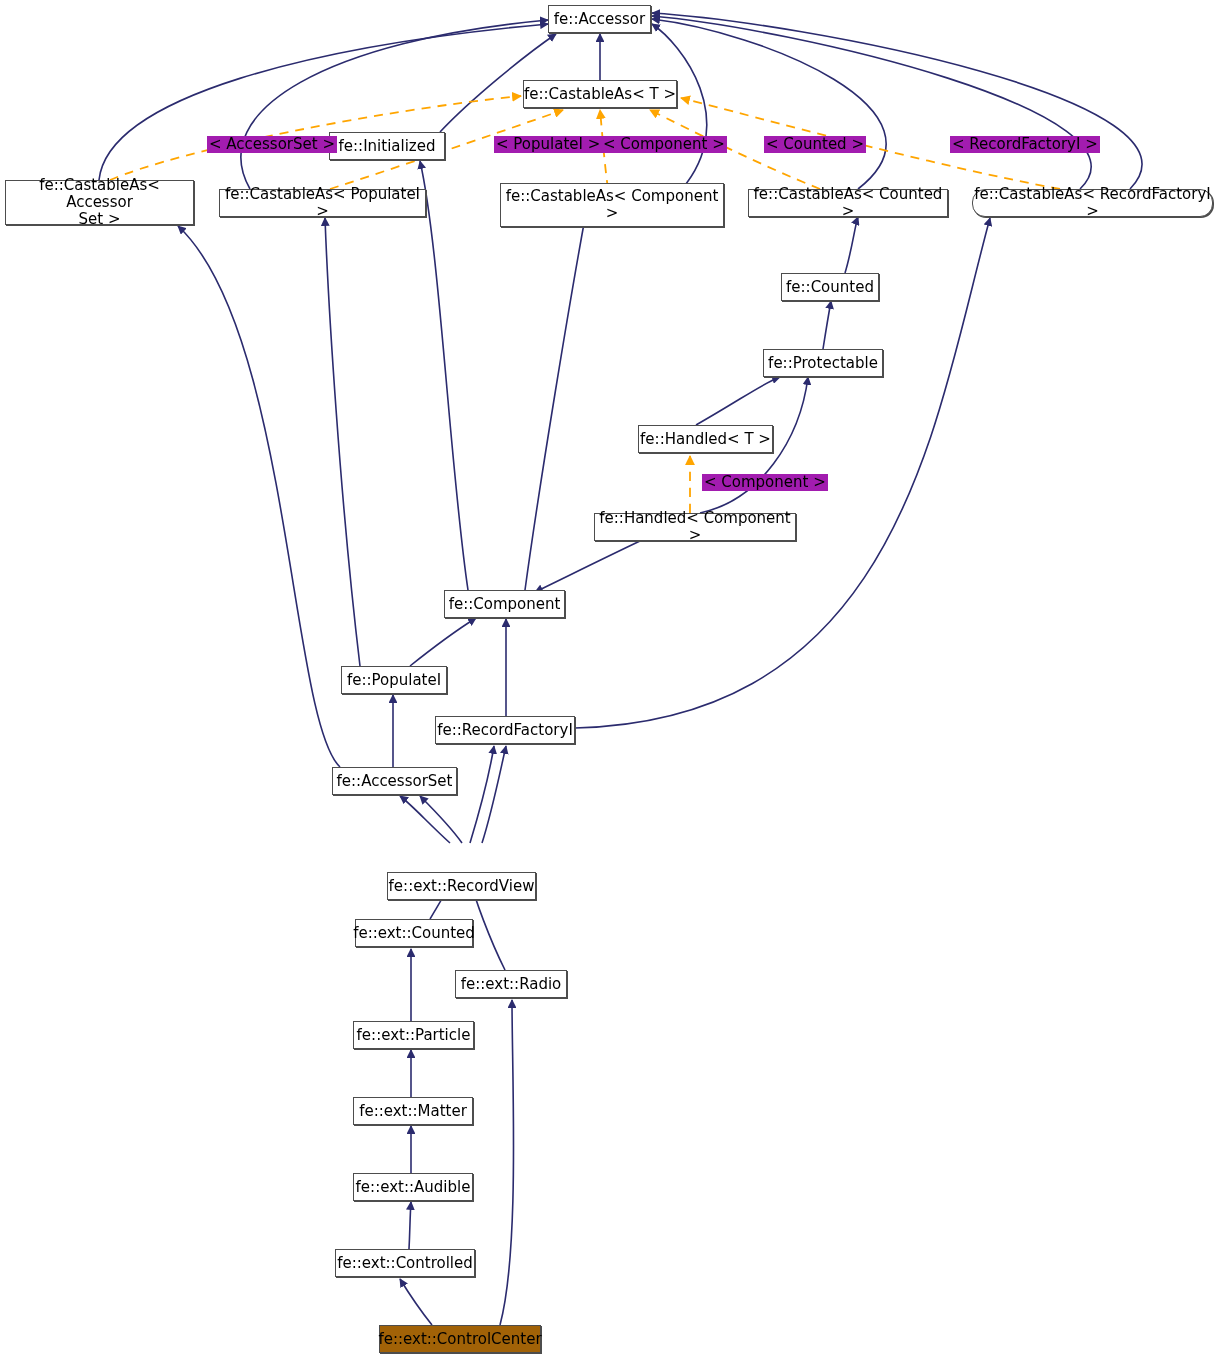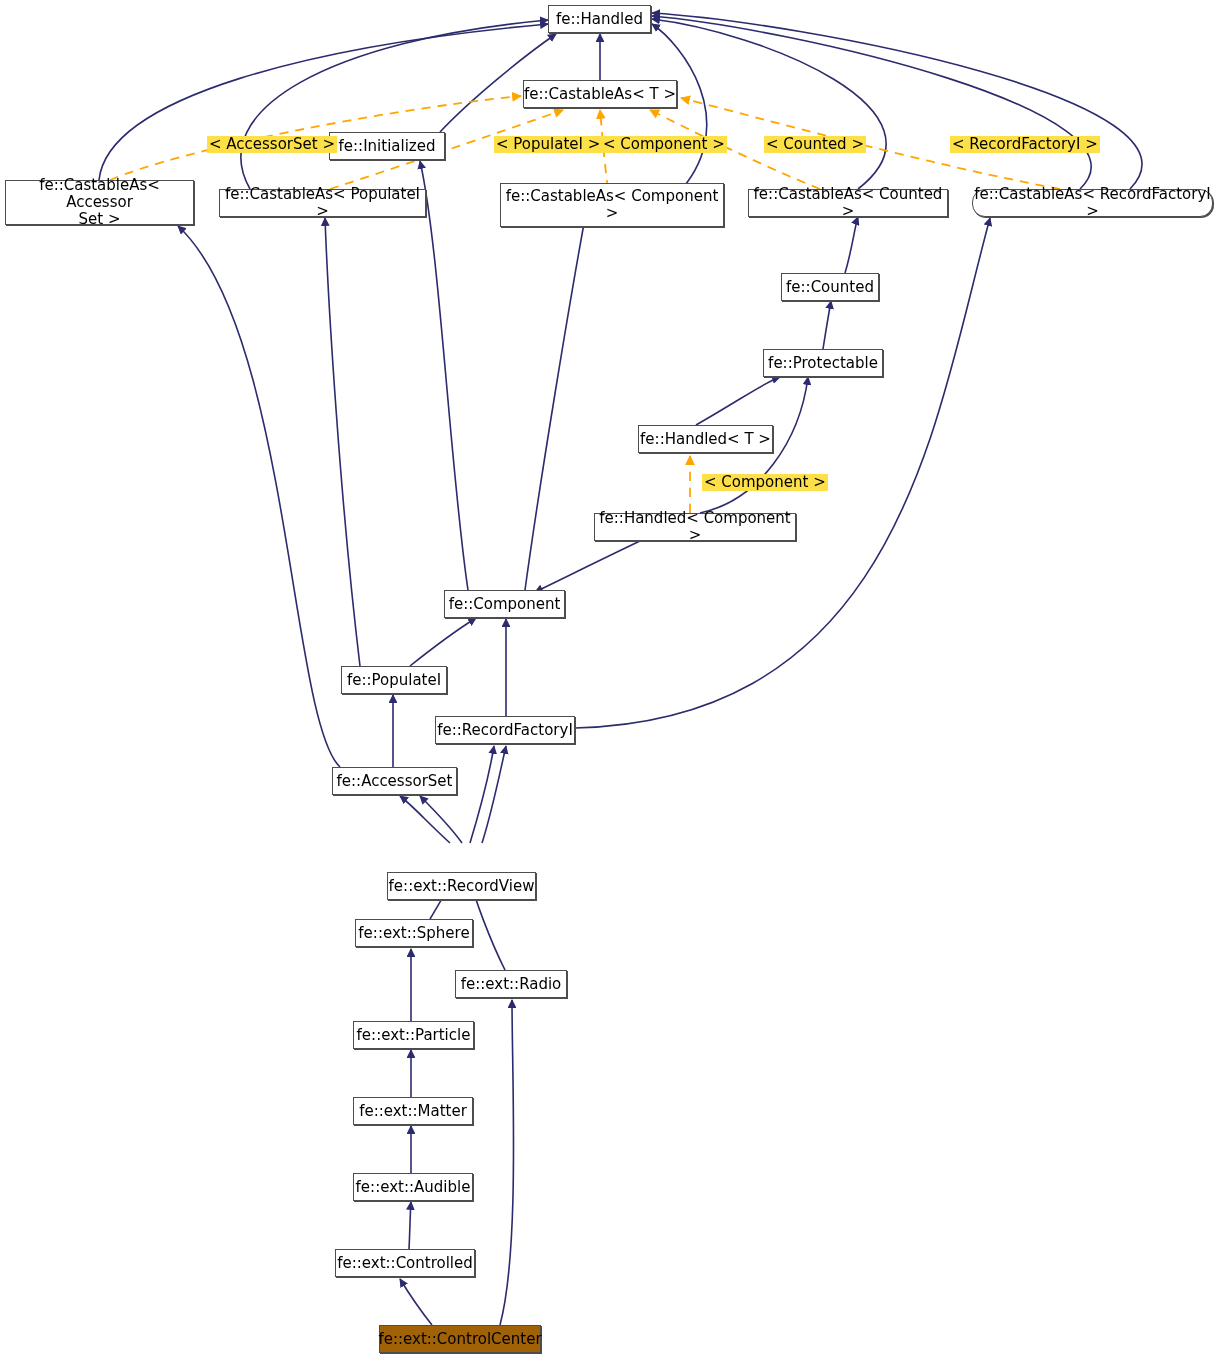--- a/index.html
+++ b/index.html
@@ -41,21 +41,21 @@
   }
   .node.highlight {
     background: #a16207;
   }
   .edge-label {
     position: absolute;
     font-size: 15px;
     line-height: 17px;
     color: #000000;
     white-space: nowrap;
-    background: #fde047;
+    background: #a21caf;
     padding: 0 2px;
     z-index: 6;
   }
 </style>
 </head>
 <body>
 
 <div id="diagram">
 
   <svg id="edges" viewBox="0 0 1218 1357" xmlns="http://www.w3.org/2000/svg">
@@ -141,39 +141,39 @@
       <path d="M 608 189 C 604 160 602 130 600 110"></path>
 
       <path d="M 820 189 C 760 165 690 130 650 110"></path>
 
       <path d="M 1060 189 C 930 165 760 118 681 98"></path>
 
       <path d="M 690 513 C 690 490 690 470 690 456"></path>
     </g>
   </svg>
 
-  <div class="node" style="left: 548px; top: 5px; width: 103px; height: 28px;">fe::Handled</div>
+  <div class="node" style="left: 548px; top: 5px; width: 103px; height: 28px;">fe::Accessor</div>
   <div class="node" style="left: 523px; top: 80px; width: 154px; height: 28px;">fe::CastableAs&lt; T &gt;</div>
   <div class="node" style="left: 329px; top: 132px; width: 116px; height: 28px;">fe::Initialized</div>
   <div class="node" style="left: 5px; top: 180px; width: 189px; height: 45px;">fe::CastableAs&lt; Accessor
 Set &gt;</div>
   <div class="node" style="left: 219px; top: 189px; width: 207px; height: 28px;">fe::CastableAs&lt; PopulateI &gt;</div>
   <div class="node" style="left: 500px; top: 183px; width: 224px; height: 44px;">fe::CastableAs&lt; Component &gt;</div>
   <div class="node" style="left: 748px; top: 189px; width: 200px; height: 28px;">fe::CastableAs&lt; Counted &gt;</div>
   <div class="node" style="left: 972px; top: 189px; width: 241px; height: 28px; border-radius: 13px;">fe::CastableAs&lt; RecordFactoryI &gt;</div>
   <div class="node" style="left: 781px; top: 273px; width: 98px; height: 28px;">fe::Counted</div>
   <div class="node" style="left: 763px; top: 349px; width: 120px; height: 28px;">fe::Protectable</div>
   <div class="node" style="left: 638px; top: 425px; width: 135px; height: 28px;">fe::Handled&lt; T &gt;</div>
   <div class="node" style="left: 594px; top: 513px; width: 202px; height: 28px;">fe::Handled&lt; Component &gt;</div>
   <div class="node" style="left: 444px; top: 590px; width: 121px; height: 28px;">fe::Component</div>
   <div class="node" style="left: 341px; top: 666px; width: 106px; height: 28px;">fe::PopulateI</div>
   <div class="node" style="left: 435px; top: 716px; width: 140px; height: 28px;">fe::RecordFactoryI</div>
   <div class="node" style="left: 332px; top: 767px; width: 125px; height: 28px;">fe::AccessorSet</div>
   <div class="node" style="left: 387px; top: 872px; width: 149px; height: 28px;">fe::ext::RecordView</div>
-  <div class="node" style="left: 355px; top: 919px; width: 118px; height: 28px;">fe::ext::Sphere</div>
+  <div class="node" style="left: 355px; top: 919px; width: 118px; height: 28px;">fe::ext::Counted</div>
   <div class="node" style="left: 455px; top: 970px; width: 112px; height: 28px;">fe::ext::Radio</div>
   <div class="node" style="left: 353px; top: 1021px; width: 121px; height: 28px;">fe::ext::Particle</div>
   <div class="node" style="left: 353px; top: 1097px; width: 120px; height: 28px;">fe::ext::Matter</div>
   <div class="node" style="left: 353px; top: 1173px; width: 120px; height: 28px;">fe::ext::Audible</div>
   <div class="node" style="left: 335px; top: 1249px; width: 140px; height: 28px;">fe::ext::Controlled</div>
   <div class="node highlight" style="left: 379px; top: 1325px; width: 162px; height: 28px;">fe::ext::ControlCenter</div>
 
   <div class="edge-label" style="left: 207px; top: 136px;">&lt; AccessorSet &gt;</div>
   <div class="edge-label" style="left: 494px; top: 136px;">&lt; PopulateI &gt;</div>
   <div class="edge-label" style="left: 601px; top: 136px;">&lt; Component &gt;</div>

